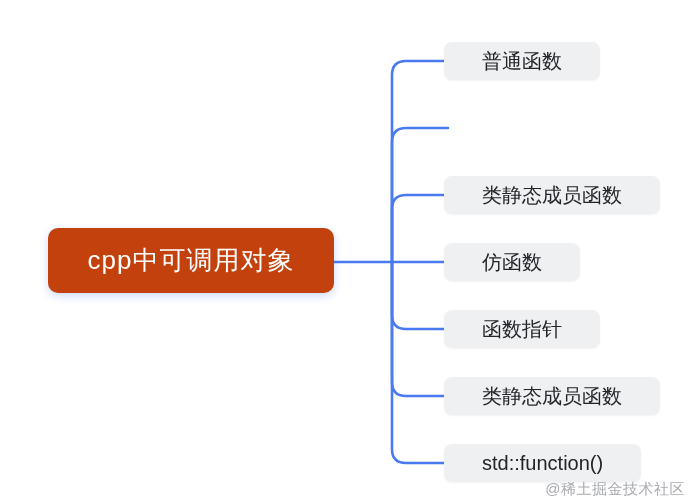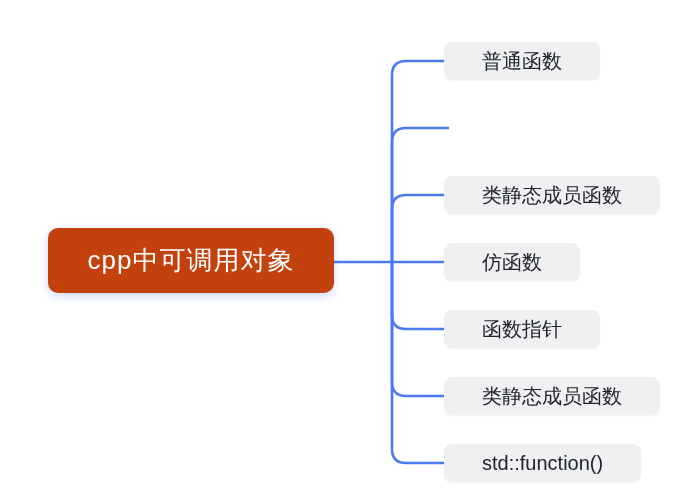--- a/index.html
+++ b/index.html
@@ -66,14 +66,15 @@
   <div class="child-node n5">
     <span>函数指针</span>
   </div>
   <div class="child-node n6">
     <span>类静态成员函数</span>
   </div>
   <div class="child-node n7">
     <span>std::function()</span>
   </div>
 
+  <div class="watermark">@稀土掘金技术社区</div>
 
 </div>
 
 </body></html>

